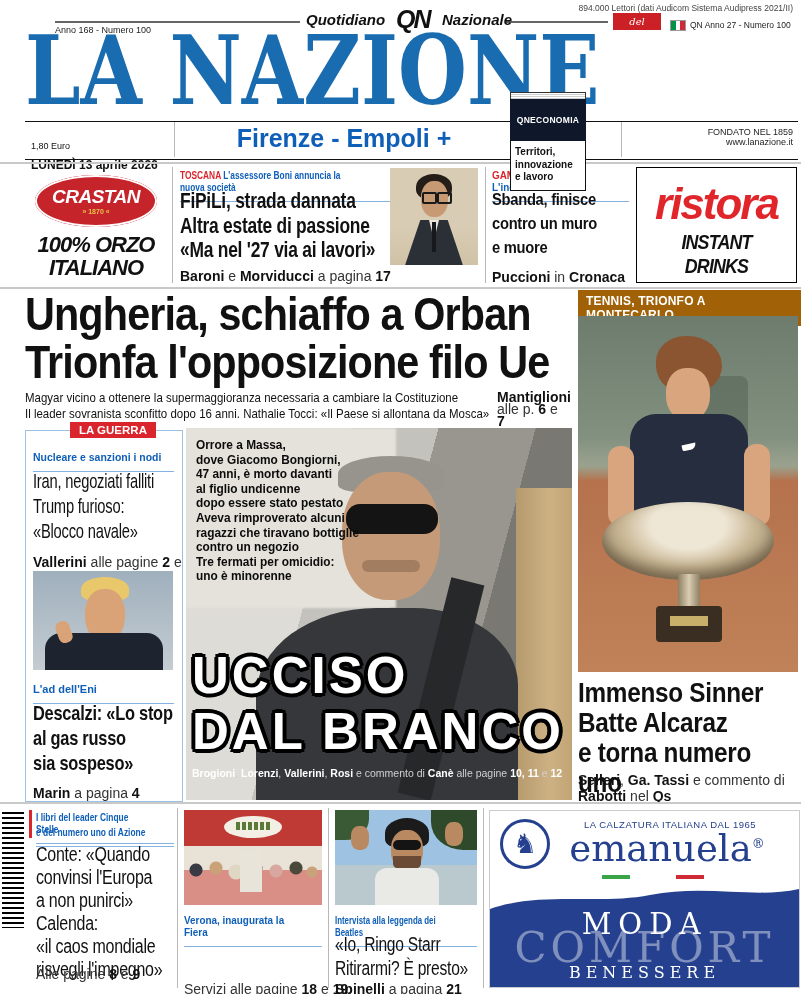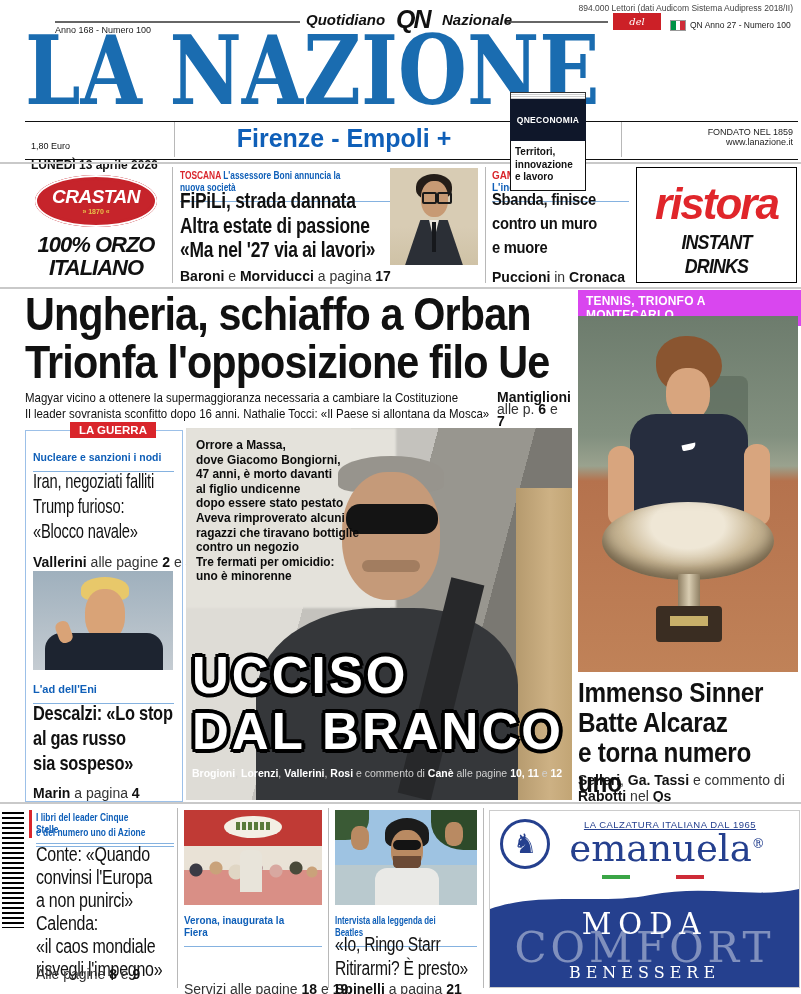--- a/index.html
+++ b/index.html
@@ -20,21 +20,21 @@
   .vdiv{width:1px;background:#b8b8b8;}
   .hrule{height:2px;background:#c9c9c9;}
   .photo{overflow:hidden;background:#ddd;}
   .serif{font-family:"DejaVu Serif",serif;}
 </style>
 </head>
 <body>
 
 <div class="page">
 
-  <div class="abs" style="right:8px;top:3px;font-size:8.5px;color:#444;">894.000 Lettori  (dati Audicom Sistema Audipress 2018/II)</div>
+  <div class="abs" style="right:8px;top:3px;font-size:8.5px;color:#444;">894.000 Lettori  (dati Audicom Sistema Audipress 2021/II)</div>
   <div class="abs" style="left:55px;top:21px;width:245px;height:2px;background:#666;"></div>
   <div class="abs" style="left:505px;top:21px;width:103px;height:2px;background:#666;"></div>
   <div class="abs" style="left:306px;top:11px;font-size:15px;font-weight:700;font-style:italic;">Quotidiano</div>
   <div class="abs" style="left:396px;top:5px;font-size:25px;font-weight:900;font-style:italic;letter-spacing:-2px;">QN</div>
   <div class="abs" style="left:442px;top:11px;font-size:15px;font-weight:700;font-style:italic;">Nazionale</div>
   <div class="abs" style="left:55px;top:25px;font-size:9px;color:#222;">Anno 168 - Numero 100</div>
   <div class="abs serif" style="left:613px;top:13px;width:48px;height:17px;background:#cc2027;color:#fff;font-style:italic;font-size:10px;text-align:center;line-height:17px;">del lunedì</div>
   <div class="abs" style="left:670px;top:20px;width:14px;height:9px;border:1px solid #999;background:linear-gradient(90deg,#009246 0 33%,#fff 33% 66%,#ce2b37 66%);"></div>
   <div class="abs" style="left:690px;top:20px;font-size:8.5px;color:#222;">QN  Anno 27  - Numero 100</div>
 
@@ -113,21 +113,21 @@
   <div class="abs hl" style="left:25px;top:290px;font-size:47px;line-height:48px;font-weight:800;letter-spacing:-1px;">
     <span class="cx" style="--k:.88;">Ungheria, schiaffo a Orban
 Trionfa l'opposizione filo Ue</span>
   </div>
   <div class="abs" style="left:25px;top:390px;font-size:13.5px;line-height:16px;color:#111;">
     <span class="cx" style="--k:.85;">Magyar vicino a ottenere la supermaggioranza necessaria a cambiare la Costituzione
 Il leader sovranista sconfitto dopo 16 anni. Nathalie Tocci: «Il Paese si allontana da Mosca»</span>
   </div>
   <div class="abs byline" style="left:497px;top:391px;width:72px;line-height:12px;"><span class="rb">Mantiglioni</span><span class="rt"> alle p. </span><span class="rb">6</span><span class="rt"> e </span><span class="rb">7</span></div>
 
-  <div class="abs" style="left:578px;top:290px;background:#d946ef;color:#fff;font-size:12px;font-weight:700;padding:4px 8px;letter-spacing:.2px;">TENNIS, TRIONFO A MONTECARLO</div>
+  <div class="abs" style="left:578px;top:290px;background:#a16207;color:#fff;font-size:12px;font-weight:700;padding:4px 8px;letter-spacing:.2px;">TENNIS, TRIONFO A MONTECARLO</div>
   <div class="abs photo" style="left:578px;top:316px;width:220px;height:356px;background:linear-gradient(180deg,#6d7c6d 0,#82907f 120px,#9aa28e 150px,#b5724d 165px,#c08258 356px);">
     <div class="abs" style="left:110px;top:60px;width:60px;height:80px;background:#5d6b5d;border-radius:8px;opacity:.7;"></div>
     <div class="abs" style="left:78px;top:20px;width:66px;height:58px;background:#8a5530;border-radius:46% 54% 50% 50%;"></div>
     <div class="abs" style="left:88px;top:52px;width:44px;height:52px;background:#d8a57e;border-radius:45%;"></div>
     <div class="abs" style="left:52px;top:98px;width:118px;height:110px;background:#262d3e;border-radius:26px 26px 8px 8px;"></div>
     <div class="abs" style="left:104px;top:128px;width:14px;height:6px;background:#fff;border-radius:0 0 6px 2px;transform:rotate(-12deg);"></div>
     <div class="abs" style="left:30px;top:130px;width:26px;height:80px;background:#d8a57e;border-radius:12px;"></div>
     <div class="abs" style="left:166px;top:128px;width:26px;height:82px;background:#d8a57e;border-radius:12px;"></div>
     <div class="abs" style="left:24px;top:186px;width:172px;height:78px;background:radial-gradient(ellipse at 50% 30%,#efe7d6 0 30%,#c9b795 55%,#8f7f63 100%);border-radius:50%;box-shadow:inset 0 -8px 14px rgba(60,45,25,.55);"></div>
     <div class="abs" style="left:100px;top:258px;width:22px;height:34px;background:linear-gradient(90deg,#8f7f63,#d9cdb2,#8f7f63);"></div>
@@ -244,21 +244,21 @@
   </div>
   <div class="abs hl light" style="left:335px;top:932px;font-size:19.5px;line-height:24px;">
     <span class="cx" style="--k:.8;">«Io, Ringo Starr
 Ritirarmi? È presto»</span>
   </div>
   <div class="abs byline" style="left:335px;top:981px;"><span class="rb">Spinelli</span><span class="rt"> a pagina </span><span class="rb">21</span></div>
   <div class="abs vdiv" style="left:483px;top:808px;height:180px;"></div>
 
   <div class="abs" style="left:489px;top:810px;width:309px;height:176px;border:1px solid #ccc;background:#fff;overflow:hidden;">
     <div class="abs" style="left:10px;top:8px;width:44px;height:44px;border:3px solid #25408e;border-radius:50%;text-align:center;line-height:44px;font-size:27px;color:#25408e;">♞</div>
-    <div class="abs" style="left:60px;top:8px;width:240px;text-align:center;font-size:9.5px;color:#25408e;letter-spacing:.5px;text-decoration:underline;">LA CALZATURA ITALIANA DAL 1965</div>
+    <div class="abs" style="left:60px;top:8px;width:240px;text-align:center;font-size:9.5px;color:#25408e;letter-spacing:.5px;">LA CALZATURA ITALIANA DAL 1965</div>
     <div class="abs serif" style="left:54px;top:16px;width:246px;text-align:center;font-size:37px;color:#25408e;"><span>emanuela</span><span style="font-size:13px;vertical-align:super;">®</span></div>
     <div class="abs" style="left:112px;top:64px;width:28px;height:4px;background:#3aa546;"></div>
     <div class="abs" style="left:186px;top:64px;width:28px;height:4px;background:#ce2b37;"></div>
     <svg class="abs" style="left:0;top:68px;" width="309" height="108" viewBox="0 0 309 108">
       <path d="M0,30 C50,12 110,26 160,16 C215,5 265,20 309,10 L309,108 L0,108 Z" fill="#25408e"></path>
     </svg>
     <div class="abs serif" style="left:0;top:96px;width:309px;text-align:center;color:#fff;font-size:29px;letter-spacing:7px;">MODA</div>
     <div class="abs serif" style="left:0;top:112px;width:309px;text-align:center;color:rgba(255,255,255,.42);font-size:42px;letter-spacing:4px;">COMFORT</div>
     <div class="abs serif" style="left:0;top:152px;width:309px;text-align:center;color:#fff;font-size:16px;letter-spacing:5px;">BENESSERE</div>
   </div>

